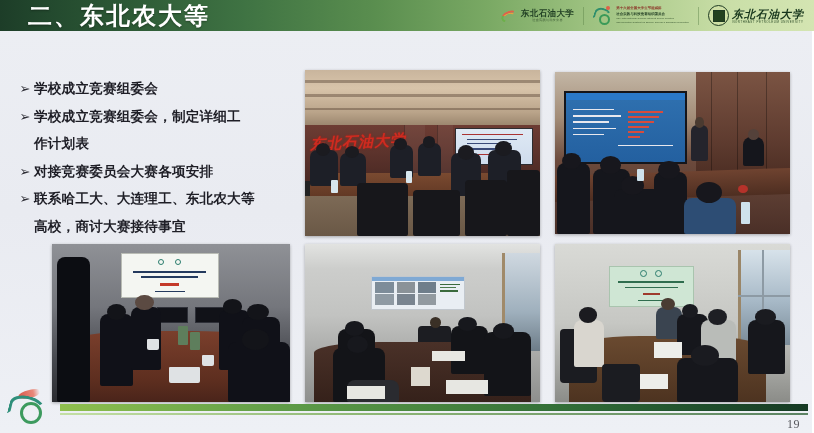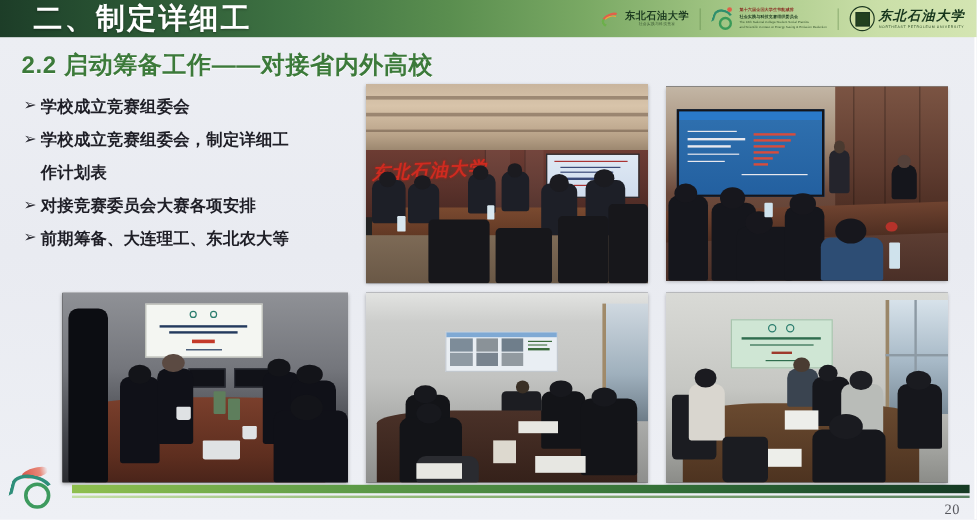--- a/index.html
+++ b/index.html
@@ -394,21 +394,21 @@
   }
 </style>
 </head>
 <body>
 
 <div class="slide">
 
   <div class="slide-body"></div>
 
   <div class="header-bar">
-    <div class="header-title">二、制定详细工</div>
+    <div class="header-title">二、东北农大等</div>
 
     <div class="header-logos">
 
       <div class="logo-block">
         <div class="logo-mark-leaf">
           <div class="arc"></div>
             <div class="arc2"></div>
         </div>
         <div>
           <div class="logo-text-cn">东北石油大学</div>
@@ -438,21 +438,20 @@
         <div class="univ-seal"></div>
         <div>
           <div class="univ-name-cn">东北石油大学</div>
           <div class="univ-name-en">NORTHEAST PETROLEUM UNIVERSITY</div>
         </div>
       </div>
 
     </div>
   </div>
 
-  <div class="section-heading">2.2 启动筹备工作——对接省内外高校</div>
 
   <div class="bullets">
 
     <div class="bullet-item">
       <div class="bullet-marker">➢</div>
       <div class="bullet-text">学校成立竞赛组委会</div>
     </div>
 
     <div class="bullet-item">
       <div class="bullet-marker">➢</div>
@@ -464,23 +463,27 @@
       <div class="bullet-text">作计划表</div>
     </div>
 
     <div class="bullet-item">
       <div class="bullet-marker">➢</div>
       <div class="bullet-text">对接竞赛委员会大赛各项安排</div>
     </div>
 
     <div class="bullet-item">
       <div class="bullet-marker">➢</div>
-      <div class="bullet-text">前期筹备、大连理工、东北农大等</div>
-    </div>
-
+      <div class="bullet-text">联系哈工大、大连理工、东北农大等</div>
+    </div>
+
+    <div class="bullet-item">
+      <div class="bullet-marker"></div>
+      <div class="bullet-text">高校，商讨大赛接待事宜</div>
+    </div>
 
   </div>
 
   <div class="photo photo-frame p1">
     <div class="ceiling"></div>
     <div class="ceil-slat" style="left:0;top:10px;width:100%;"></div>
     <div class="ceil-slat" style="left:0;top:24px;width:100%;"></div>
     <div class="ceil-slat" style="left:0;top:38px;width:100%;height:2px;"></div>
     <div class="backwall"></div>
     <div class="wall-panel" style="left:42%;top:33%;width:9%;height:34%;"></div>
@@ -656,16 +659,16 @@
     <div class="chair" style="left:20%;top:76%;width:16%;height:24%;"></div>
   </div>
 
   <div class="footer-logo">
     <div class="flame"></div>
     <div class="swoosh"></div>
     <div class="ring"></div>
   </div>
   <div class="footer-rule-thin"></div>
   <div class="footer-rule"></div>
-  <div class="page-number">20</div>
+  <div class="page-number">19</div>
   <div class="slide-edge-right"></div>
 
 </div>
 
 </body></html>

